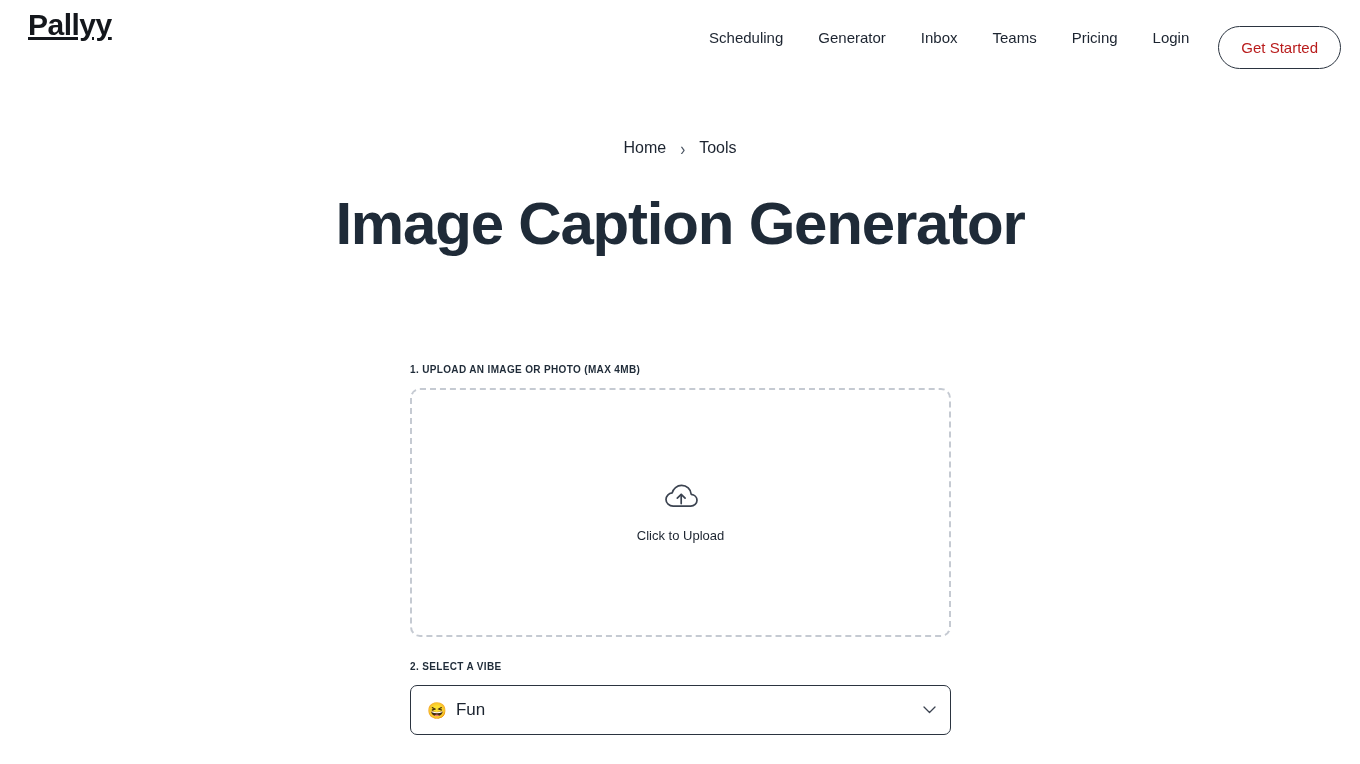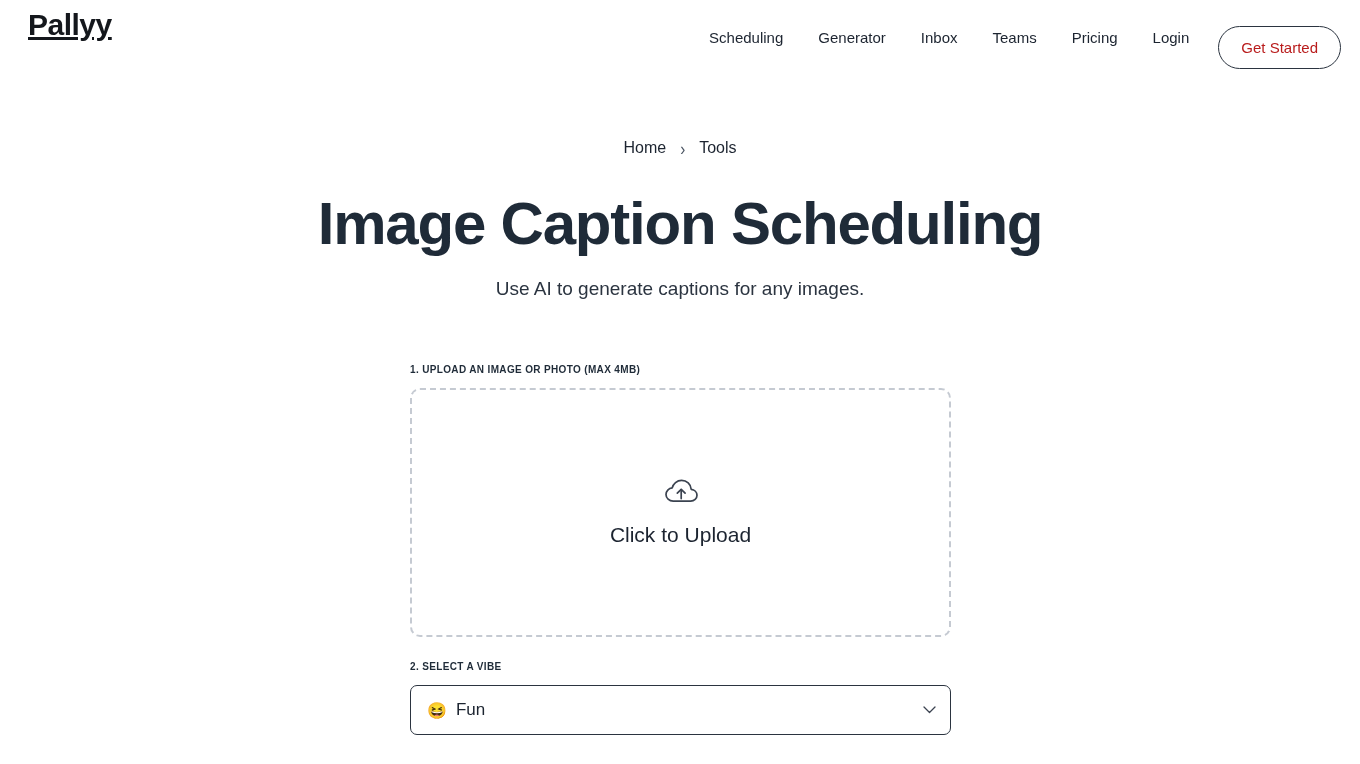--- a/index.html
+++ b/index.html
@@ -107,21 +107,21 @@
     display: flex;
     flex-direction: column;
     align-items: center;
     justify-content: center;
     cursor: pointer;
     background: #ffffff;
   }
   .dropzone-icon { line-height: 0; }
   .dropzone-text {
     margin-top: 17px;
-    font-size: 21px;
+    font-size: 13px;
     color: #1c2430;
   }
 
   .field-block-2 { margin-top: 24px; }
   .select-wrap {
     margin-top: 13px;
     position: relative;
     height: 50px;
   }
   .select-box {
@@ -166,22 +166,21 @@
   </nav>
 </div>
 
 <div class="breadcrumb">
   <a class="crumb" href="#">Home</a>
   <span class="crumb-sep">›</span>
   <a class="crumb" href="#">Tools</a>
 </div>
 
 <div class="hero">
-  <h1 class="hero-title">Image Caption Scheduling</h1>
-  <p class="hero-sub">Use AI to generate captions for any images.</p>
+  <h1 class="hero-title">Image Caption Generator</h1>
 </div>
 
 <div class="form">
 
   <div>
     <div class="field-label">1. Upload an image or photo (max 4MB)</div>
 
     <div class="dropzone">
       <span class="dropzone-icon">
         <svg width="34" height="28" viewBox="0 0 34 28" fill="none" xmlns="http://www.w3.org/2000/svg">

